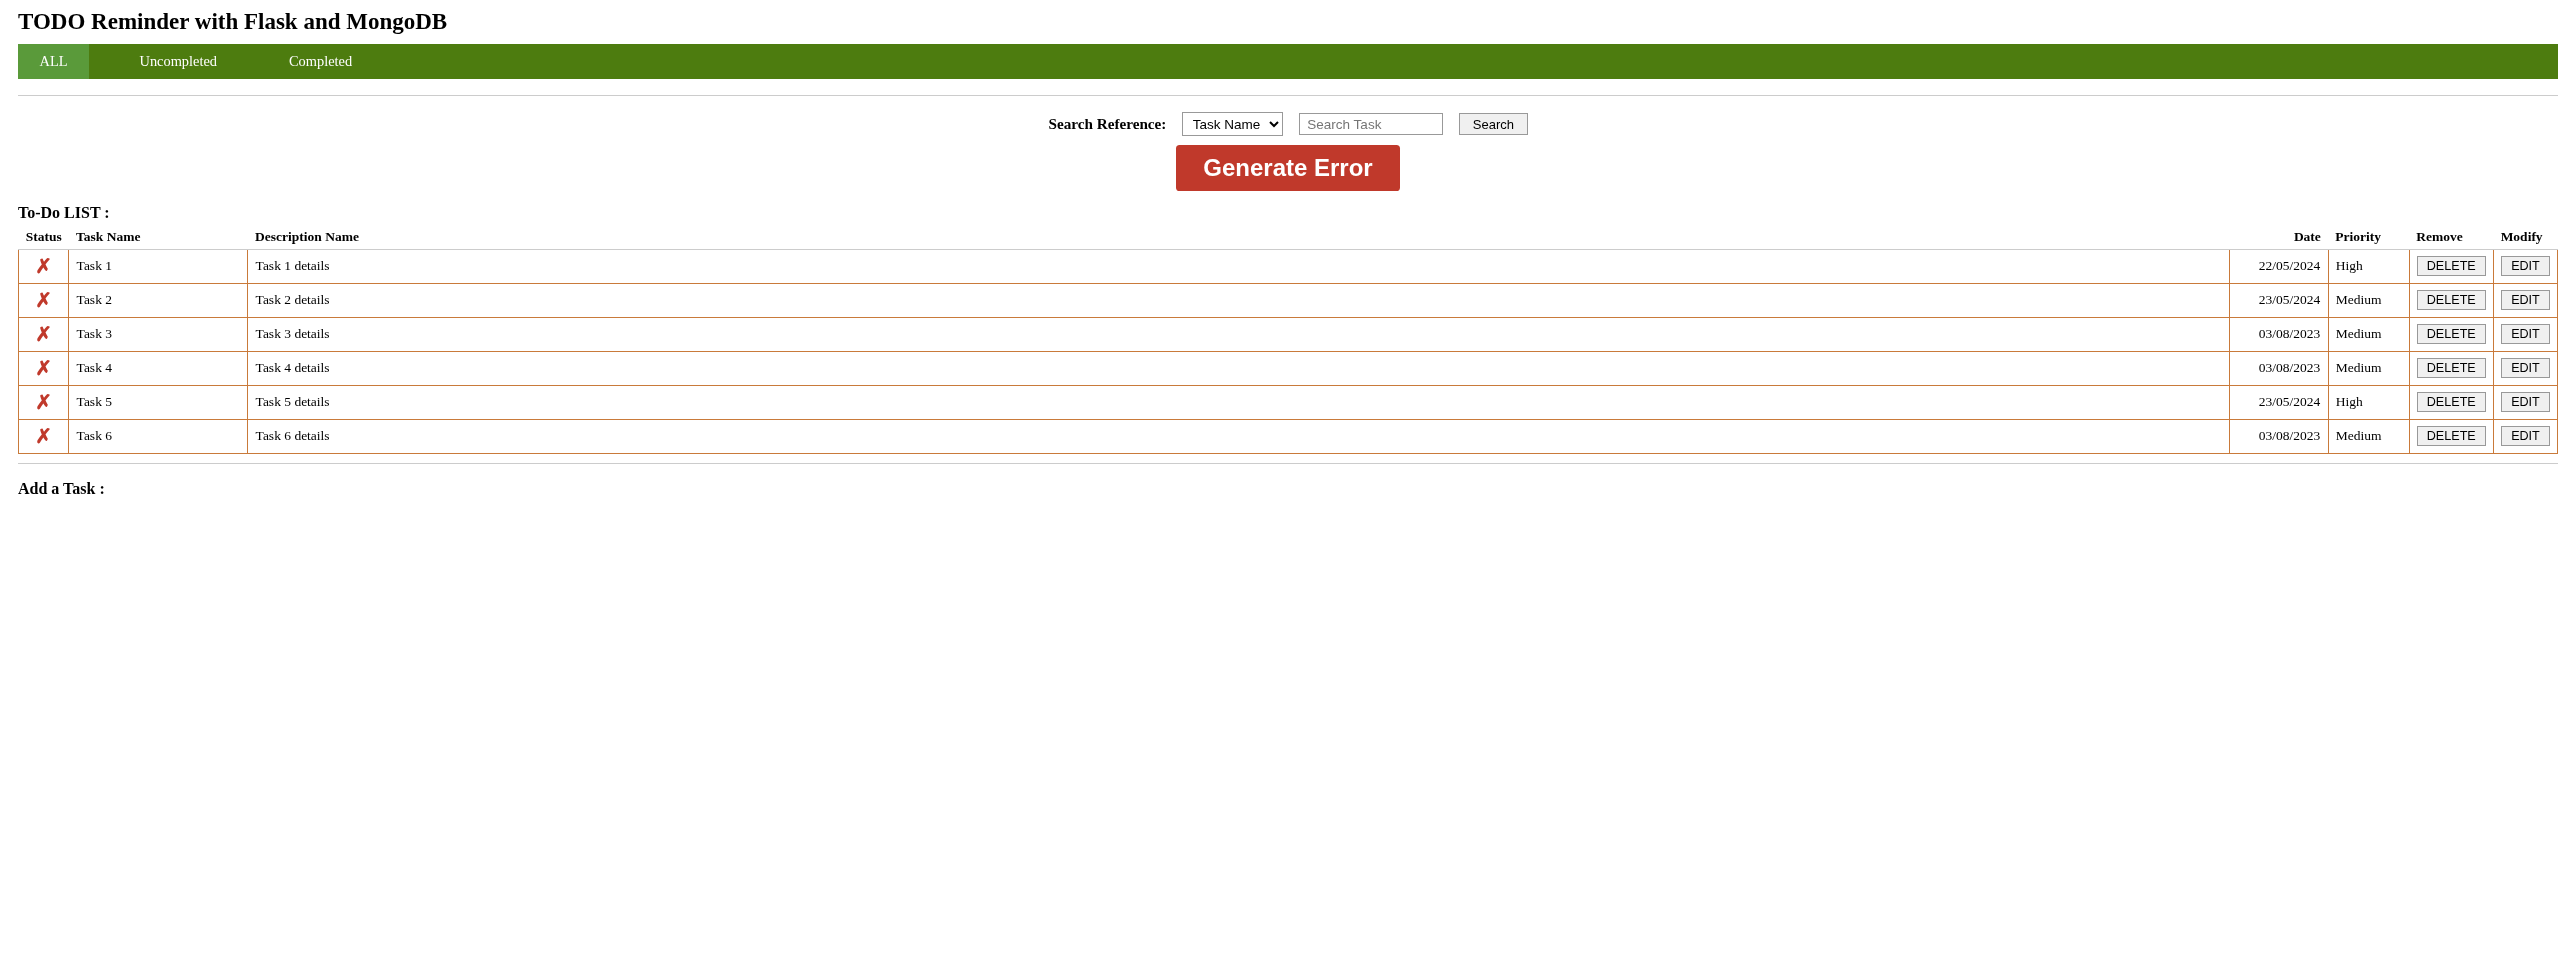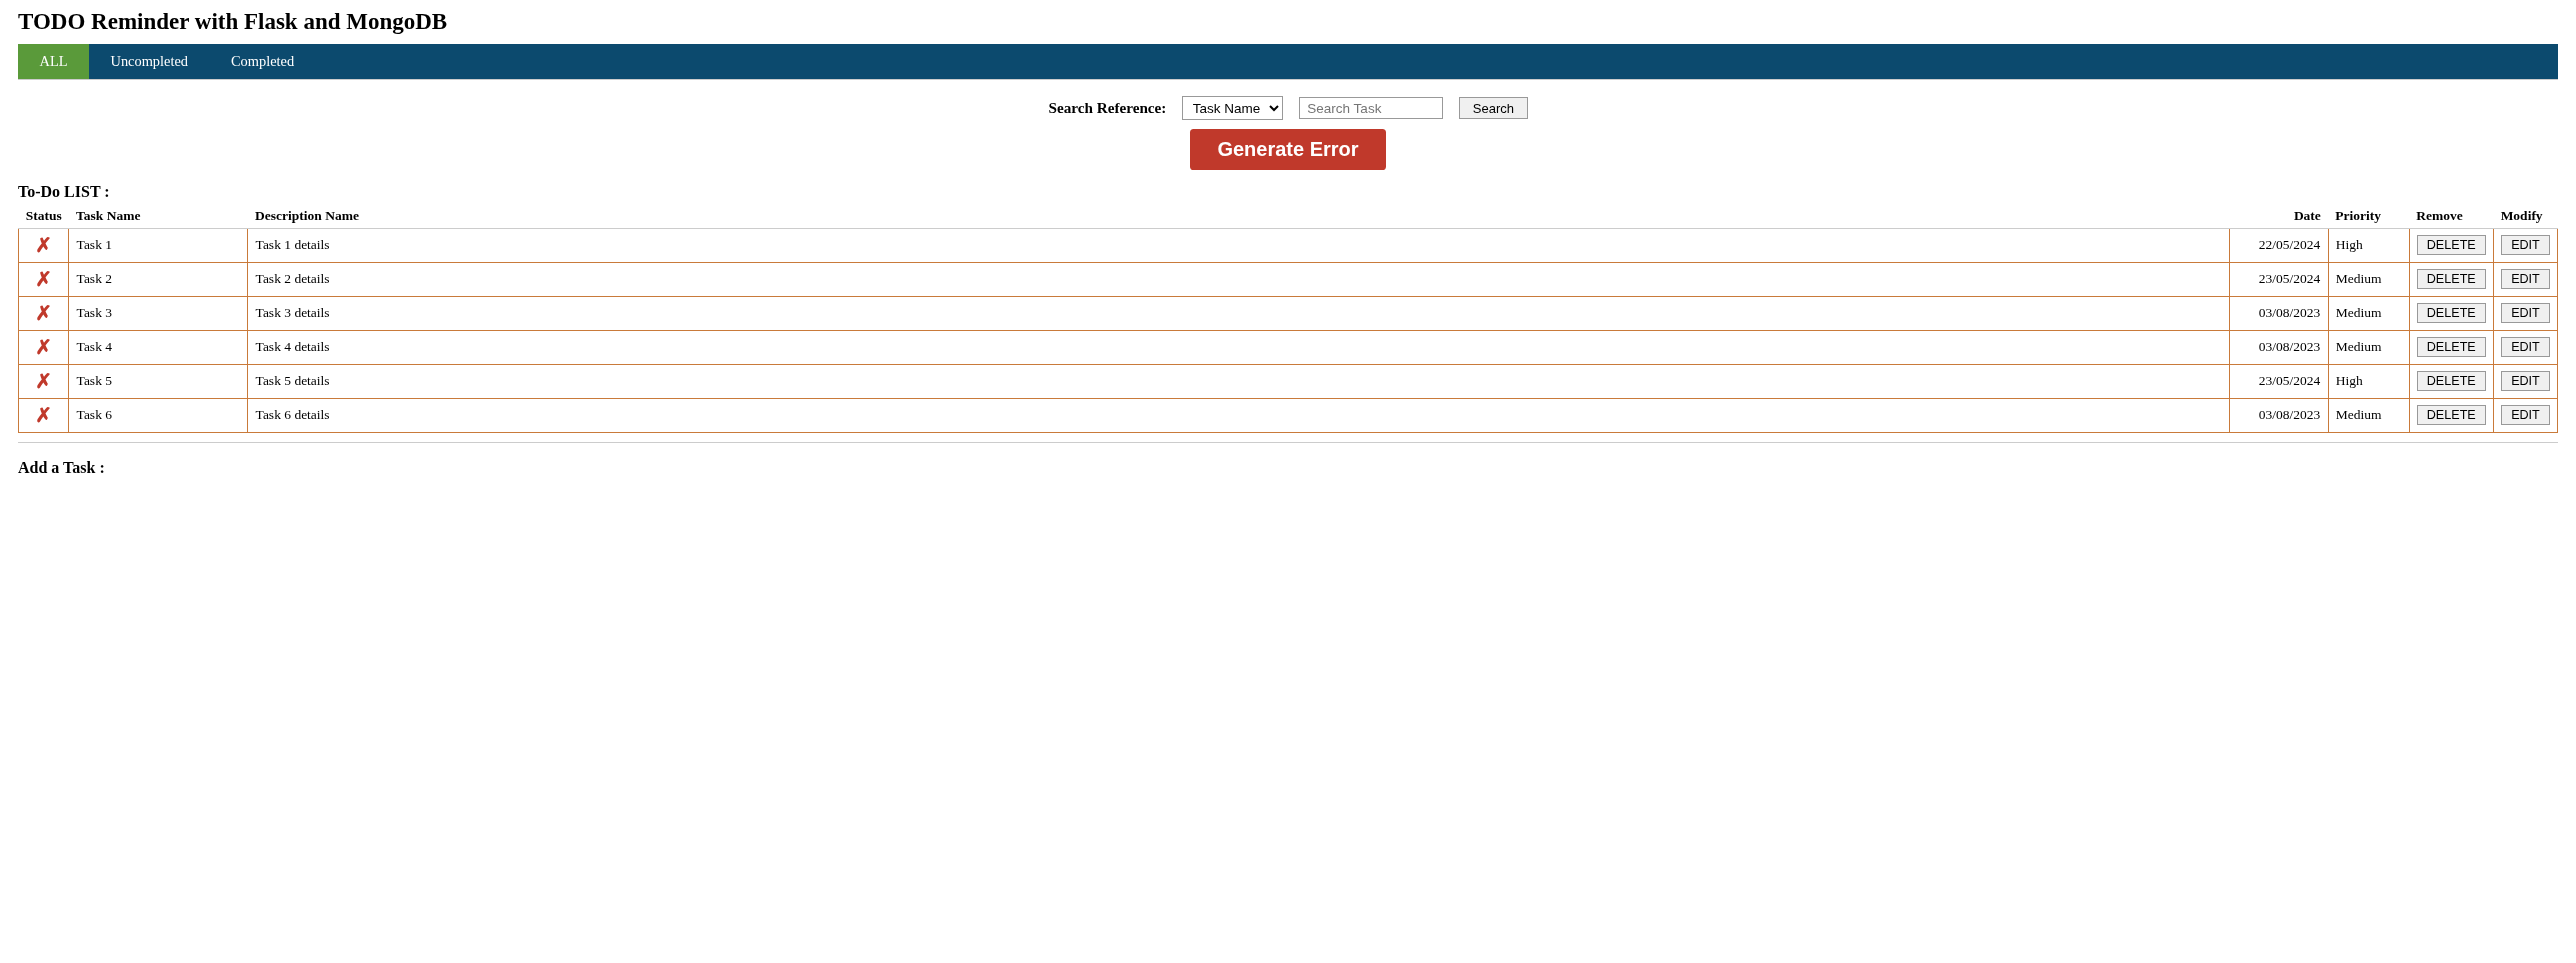--- a/index.html
+++ b/index.html
@@ -13,24 +13,25 @@
       background: #fff;
       color: #000;
       padding: 9px 18px;
     }
     h1 {
       font-size: 23px;
       font-weight: bold;
       margin-bottom: 9px;
     }
     .nav-bar {
-      background: #0c4a6e;
+      background: #4d7c0f;
       display: flex;
       align-items: stretch;
-      margin-bottom: 0;
+      margin-bottom: 16px;
+      gap: 29px;
     }
     .nav-item {
       padding: 9px 21.5px;
       color: #fff;
       cursor: pointer;
       font-size: 14.4px;
       font-weight: normal;
       text-decoration: none;
       display: flex;
       align-items: center;
@@ -78,21 +79,21 @@
     .error-btn-area {
       display: flex;
       justify-content: center;
       margin-bottom: 12.6px;
     }
     .error-btn {
       background: #c0392b;
       color: #fff;
       border: none;
       padding: 9px 27px;
-      font-size: 20px;
+      font-size: 24px;
       font-weight: bold;
       cursor: pointer;
       border-radius: 3.6px;
     }
     .section-title {
       font-size: 16px;
       font-weight: bold;
       margin: 9px 0 3.6px 0;
     }
     table {

